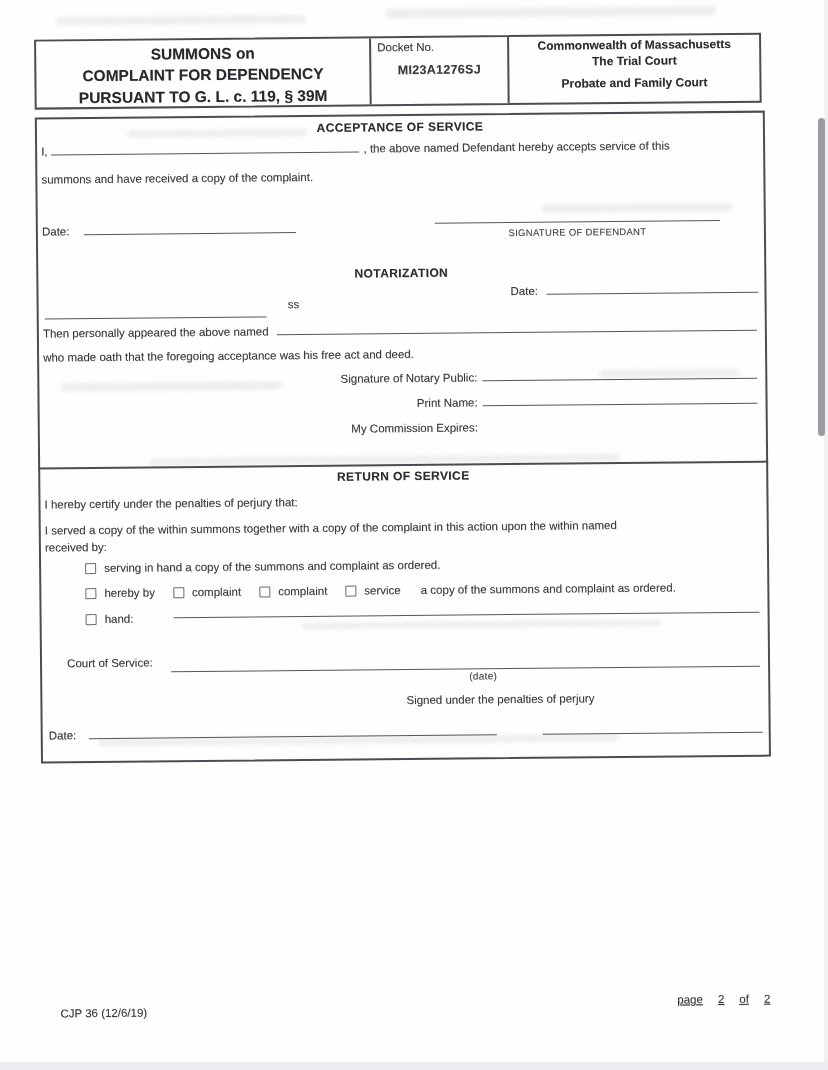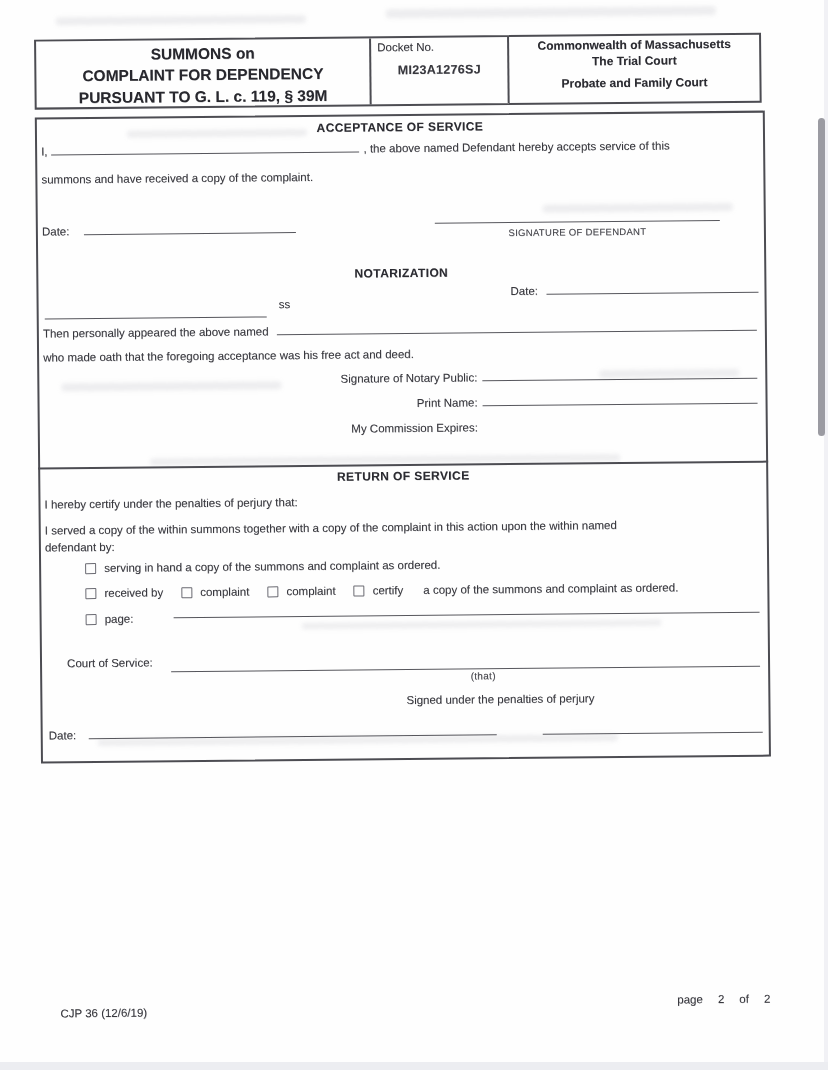--- a/index.html
+++ b/index.html
@@ -57,21 +57,21 @@
     display:inline-block; width:11px; height:11px;
     border:1.3px solid #6a6a72; background:#fdfdfd; border-radius:1px;
     flex:0 0 auto; align-self:center;
   }
   .cb-row { position:absolute; display:flex; align-items:center; }
   .cb-row .cb { margin-right:8px; }
   .gap18 { margin-left:18px; }
   .gap22 { margin-left:20px; }
   
   .footer-form { position:absolute; left:55px; top:1004px; font-size:11.5px; }
-  .footer-page { position:absolute; left:672px; top:996px; display:flex; gap:15px; font-size:11.5px; }
+  .footer-page { position:absolute; left:672px; top:996px; display:flex; gap:15px; font-size:11.5px;text-decoration:underline; }
   
   .edge-right { position:absolute; right:0; top:0; bottom:0; width:4px; background:#f1f1f5; }
   .edge-bottom { position:absolute; left:0; right:0; bottom:0; height:8px; background:#ecedf1; }
   .scroll-thumb {
     position:absolute; right:3px; top:118px; width:7px; height:318px;
     background:#9b9ba2; border-radius:4px;
   }
   .smudge { position:absolute; background:rgba(150,150,160,0.16); filter:blur(2px); border-radius:3px; }
 </style>
 </head>
@@ -128,21 +128,21 @@
       </div>
 
       <div class="sec-head" style="top:150px">NOTARIZATION</div>
 
       <div class="frow" style="left:472px; top:170px; right:6px">
         <span>Date:</span>
         <span class="blank grow" style="margin-left:8px"></span>
       </div>
 
       <div class="blank" style="position:absolute; left:6px; top:186px; width:222px; height:14px"></div>
-      <div class="abs" style="left:240px; top:181px">ss</div>
+      <div class="abs" style="left:249px; top:181px">ss</div>
 
       <div class="frow" style="left:4px; top:208px; right:8px">
         <span>Then personally appeared the above named</span>
         <span class="blank grow" style="margin-left:8px"></span>
       </div>
       <div class="abs" style="left:4px; top:232px">who made oath that the foregoing acceptance was his free act and deed.</div>
 
       <div class="frow" style="left:160px; top:256px; right:8px">
         <span class="rlabel" style="width:278px">Signature of Notary Public:</span>
         <span class="blank grow" style="margin-left:5px"></span>
@@ -153,49 +153,49 @@
       </div>
       <div class="frow" style="left:160px; top:306px; right:8px">
         <span class="rlabel" style="width:278px">My Commission Expires:</span>
       </div>
 
       <div class="divider" style="top:348px"></div>
       <div class="sec-head" style="top:353px">RETURN OF SERVICE</div>
 
       <div class="abs" style="left:4px; top:379px">I hereby certify under the penalties of perjury that:</div>
       <div class="abs" style="left:4px; top:405px">I served a copy of the within summons together with a copy of the complaint in this action upon the within named</div>
-      <div class="abs" style="left:4px; top:422px">defendant by:</div>
+      <div class="abs" style="left:4px; top:422px">received by:</div>
 
       <div class="cb-row" style="left:44px; top:443px">
         <span class="cb"></span>
         <span>serving in hand a copy of the summons and complaint as ordered.</span>
       </div>
 
       <div class="cb-row" style="left:44px; top:468px">
         <span class="cb"></span>
-        <span>received by</span>
+        <span>hereby by</span>
         <span class="cb gap18" style="margin-right:8px"></span>
         <span>complaint</span>
         <span class="cb gap18" style="margin-right:8px"></span>
         <span>complaint</span>
         <span class="cb gap18" style="margin-right:8px"></span>
-        <span>certify</span>
+        <span>service</span>
         <span class="gap22">a copy of the summons and complaint as ordered.</span>
       </div>
 
       <div class="cb-row" style="left:44px; top:494px; right:8px">
         <span class="cb"></span>
-        <span>page:</span>
+        <span>hand:</span>
         <span class="blank grow" style="margin-left:40px; margin-bottom:2px"></span>
       </div>
 
       <div class="frow" style="left:25px; top:538px; right:8px">
         <span>Court of Service:</span>
         <span class="grow" style="position:relative; margin-left:18px; height:16px; border-bottom:1.2px solid #56565c; align-self:flex-end;">
-          <span class="caption" style="position:absolute; left:53%; transform:translateX(-50%); top:17px; font-size:10px">(that)</span>
+          <span class="caption" style="position:absolute; left:53%; transform:translateX(-50%); top:17px; font-size:10px">(date)</span>
         </span>
       </div>
 
       <div class="abs" style="left:458px; top:578px; transform:translateX(-50%); white-space:nowrap">Signed under the penalties of perjury</div>
 
       <div class="frow" style="left:6px; top:610px; right:6px">
         <span>Date:</span>
         <span class="blank" style="width:408px; margin-left:12px"></span>
         <span class="blank grow" style="margin-left:46px"></span>
       </div>

